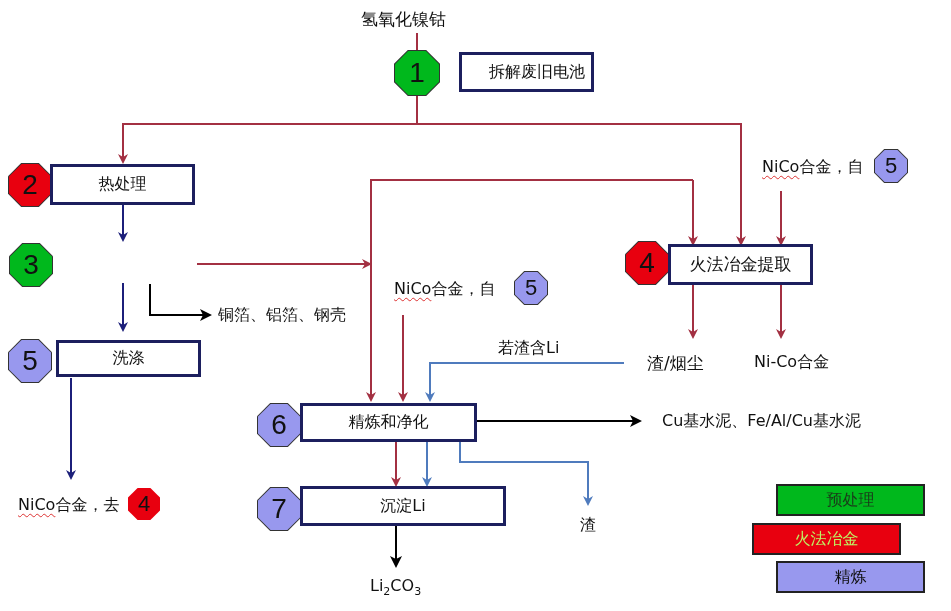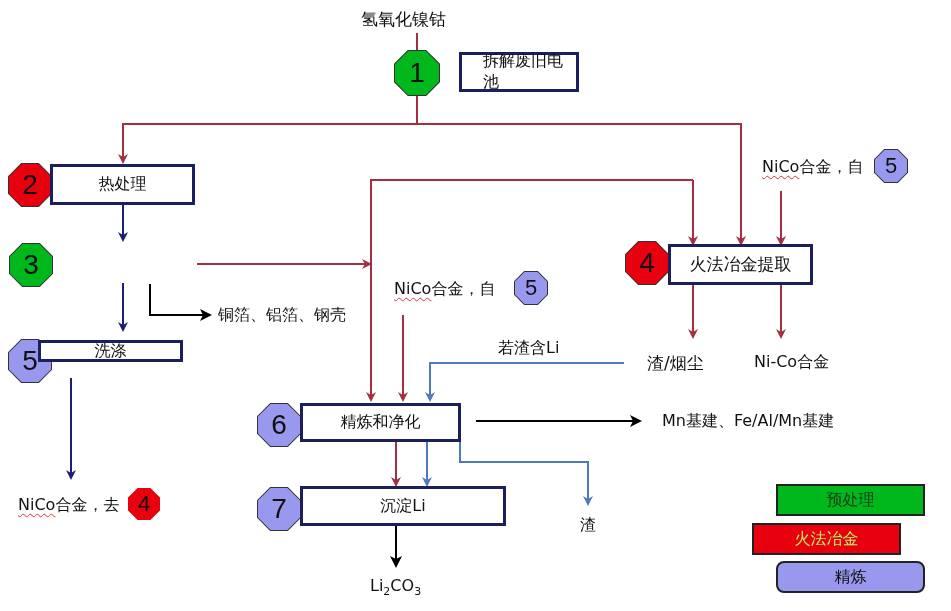--- a/index.html
+++ b/index.html
@@ -68,40 +68,40 @@
     <path d="M427,442 L427,485" stroke="#4f7bbd" stroke-width="2" fill="none" marker-end="url(#ah-blue)"></path>
     <path d="M460,442 L460,462 L588,462 L588,504" stroke="#4f7bbd" stroke-width="2" fill="none" marker-end="url(#ah-blue)"></path>
 
     <path d="M396,526 L396,566" stroke="#000" stroke-width="2" fill="none" marker-end="url(#ah-black)"></path>
   </svg>
 
   <div class="lbl" style="left:361px; top:8px; font-size:17px;">氢氧化镍钴</div>
 
   <div class="oct-border" style="left:394px;top:50px;width:46px;height:46px;"></div>
   <div class="oct" style="left:395px;top:51px;background:#00b81c;">1</div>
-  <div class="box" style="left:459px;top:52px;width:120px;height:40px;padding-left:21px;">拆解废旧电池</div>
+  <div class="box" style="left:459px;top:52px;width:135px;height:40px;padding-left:21px;">拆解废旧电池</div>
 
   <div class="oct-border" style="left:8px;top:163px;width:44px;height:44px;"></div>
   <div class="oct" style="left:9px;top:164px;width:42px;height:42px;background:#e8000f;">2</div>
   <div class="box" style="left:50px;top:164px;width:145px;height:41px;">热处理</div>
 
   <div class="oct-border" style="left:9px;top:243px;width:44px;height:44px;"></div>
   <div class="oct" style="left:10px;top:244px;width:42px;height:42px;background:#00b81c;">3</div>
 
   <div class="oct-border" style="left:8px;top:339px;width:44px;height:44px;"></div>
   <div class="oct" style="left:9px;top:340px;width:42px;height:42px;background:#9898ee;">5</div>
-  <div class="box" style="left:38px;top:340px;width:145px;height:22px;">洗涤</div>
+  <div class="box" style="left:56px;top:340px;width:145px;height:37px;">洗涤</div>
 
   <div class="oct-border" style="left:625px;top:241px;width:44px;height:44px;"></div>
   <div class="oct" style="left:626px;top:242px;width:42px;height:42px;background:#e8000f;">4</div>
   <div class="box" style="left:668px;top:244px;width:145px;height:41px;font-size:17px;">火法冶金提取</div>
 
   <div class="oct-border" style="left:257px;top:403px;width:44px;height:44px;"></div>
   <div class="oct" style="left:258px;top:404px;width:42px;height:42px;background:#9898ee;">6</div>
-  <div class="box" style="left:300px;top:403px;width:161px;height:39px;">精炼和净化</div>
+  <div class="box" style="left:300px;top:403px;width:177px;height:39px;">精炼和净化</div>
 
   <div class="oct-border" style="left:257px;top:487px;width:44px;height:44px;"></div>
   <div class="oct" style="left:258px;top:488px;width:42px;height:42px;background:#9898ee;">7</div>
   <div class="box" style="left:300px;top:486px;width:206px;height:40px;">沉淀Li</div>
 
   <div class="lbl" style="left:218px;top:305px;">铜箔、铝箔、钢壳</div>
 
   <div class="lbl" style="left:762px;top:157px;">
     <span class="wavy">NiCo</span><span>合金，自</span>
   </div>
@@ -117,26 +117,26 @@
   <div class="lbl" style="left:18px;top:495px;">
     <span class="wavy">NiCo</span><span>合金，去</span>
   </div>
   <div class="oct small" style="left:128px;top:488px;background:#e8000f;">4</div>
 
   <div class="lbl" style="left:647px;top:352px;font-size:17px;">渣/烟尘</div>
   <div class="lbl" style="left:754px;top:352px;">Ni-Co合金</div>
   <div class="lbl" style="left:498px;top:338px;">若渣含Li</div>
 
   <div class="lbl" style="left:662px;top:410px;text-align:center;line-height:21px;">
-    <div>Mn基建、Fe/Al/Mn基建</div>
+    <div>Cu基水泥、Fe/Al/Cu基水泥</div>
   </div>
 
   <div class="lbl" style="left:580px;top:515px;">渣</div>
 
   <div class="lbl" style="left:370px;top:576px;">
     <span>Li</span><sub>2</sub><span>CO</span><sub>3</sub>
   </div>
 
   <div class="legend" style="left:776px;top:484px;background:#00b81c;color:#1a3a1a;">预处理</div>
   <div class="legend" style="left:752px;top:523px;background:#e8000f;color:#bef264;">火法冶金</div>
-  <div class="legend" style="left:776px;top:561px;background:#9898ee;color:#111;border-radius:8px;">精炼</div>
+  <div class="legend" style="left:776px;top:561px;background:#9898ee;color:#111;">精炼</div>
 
 </div>
 
 </body></html>

